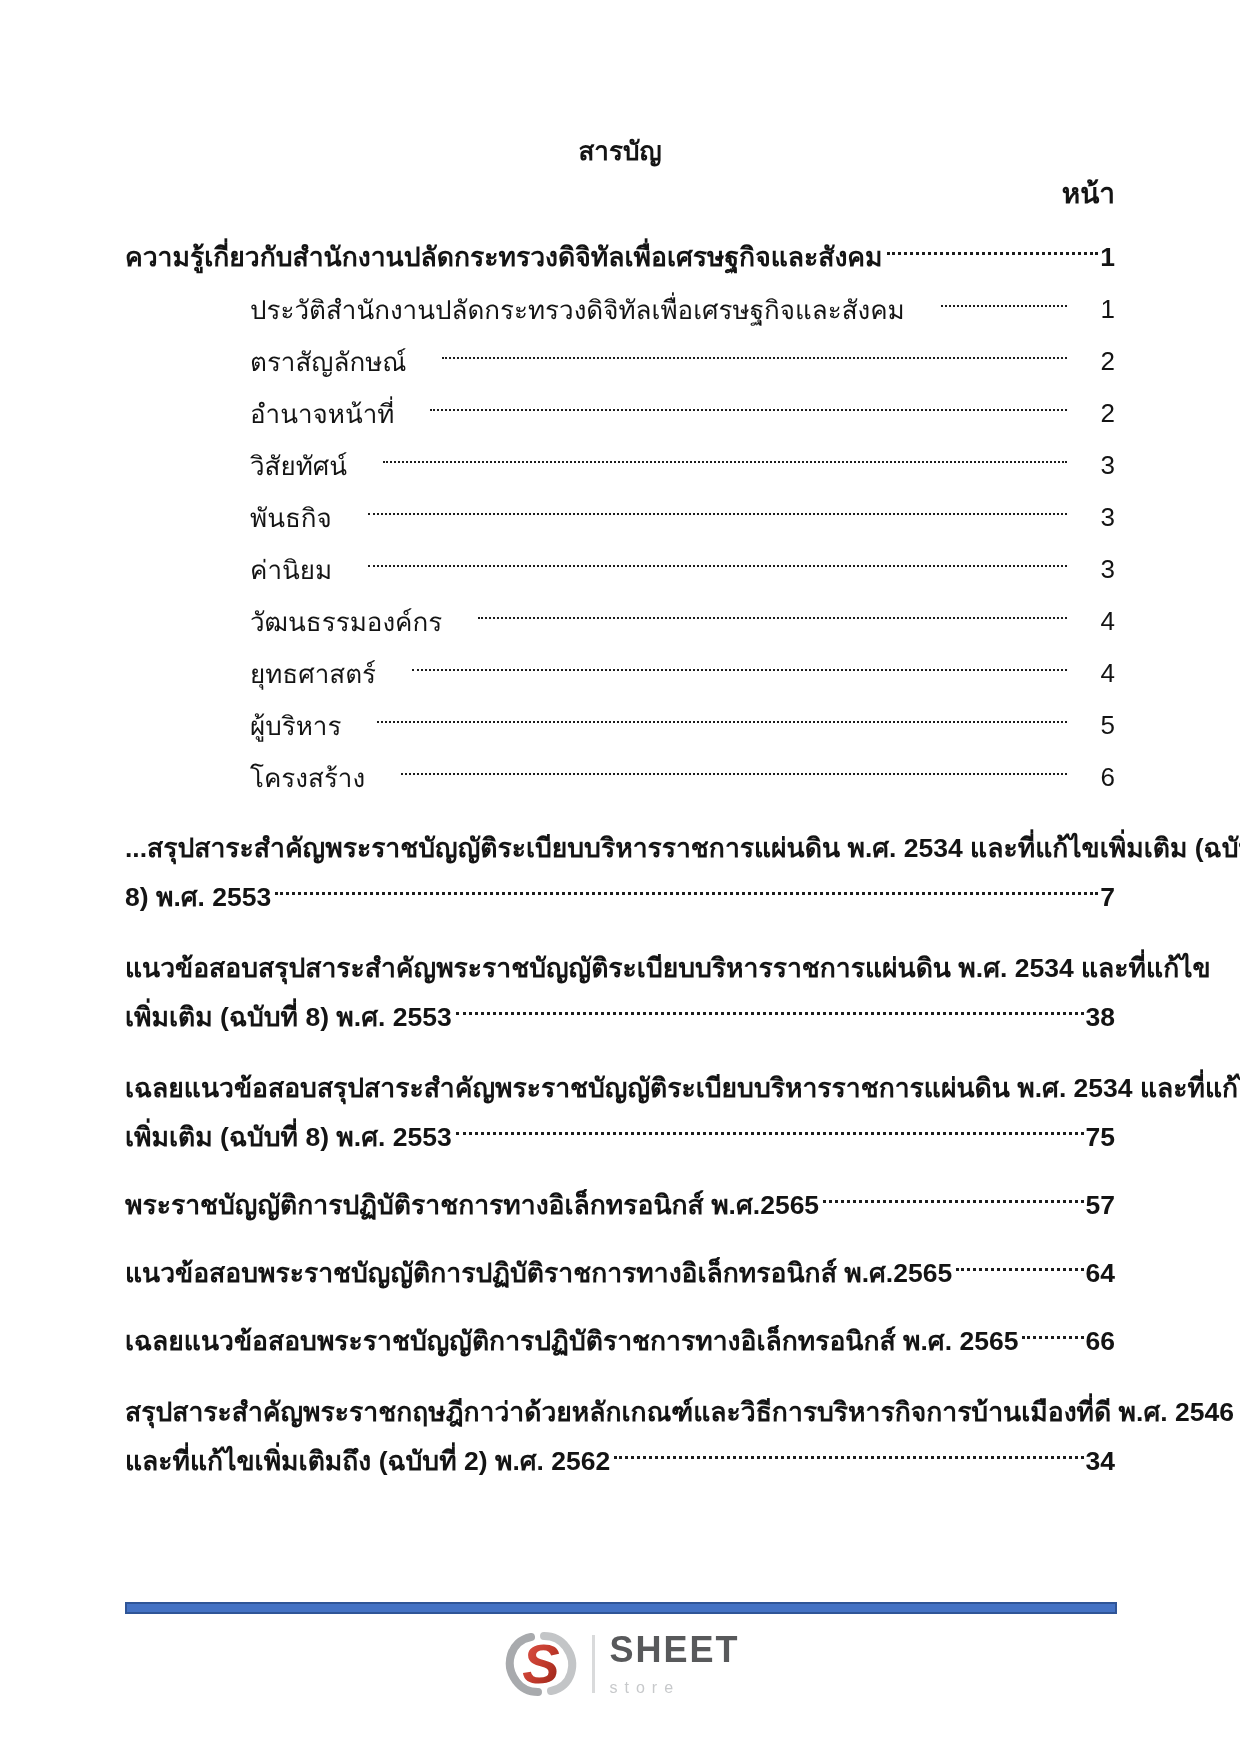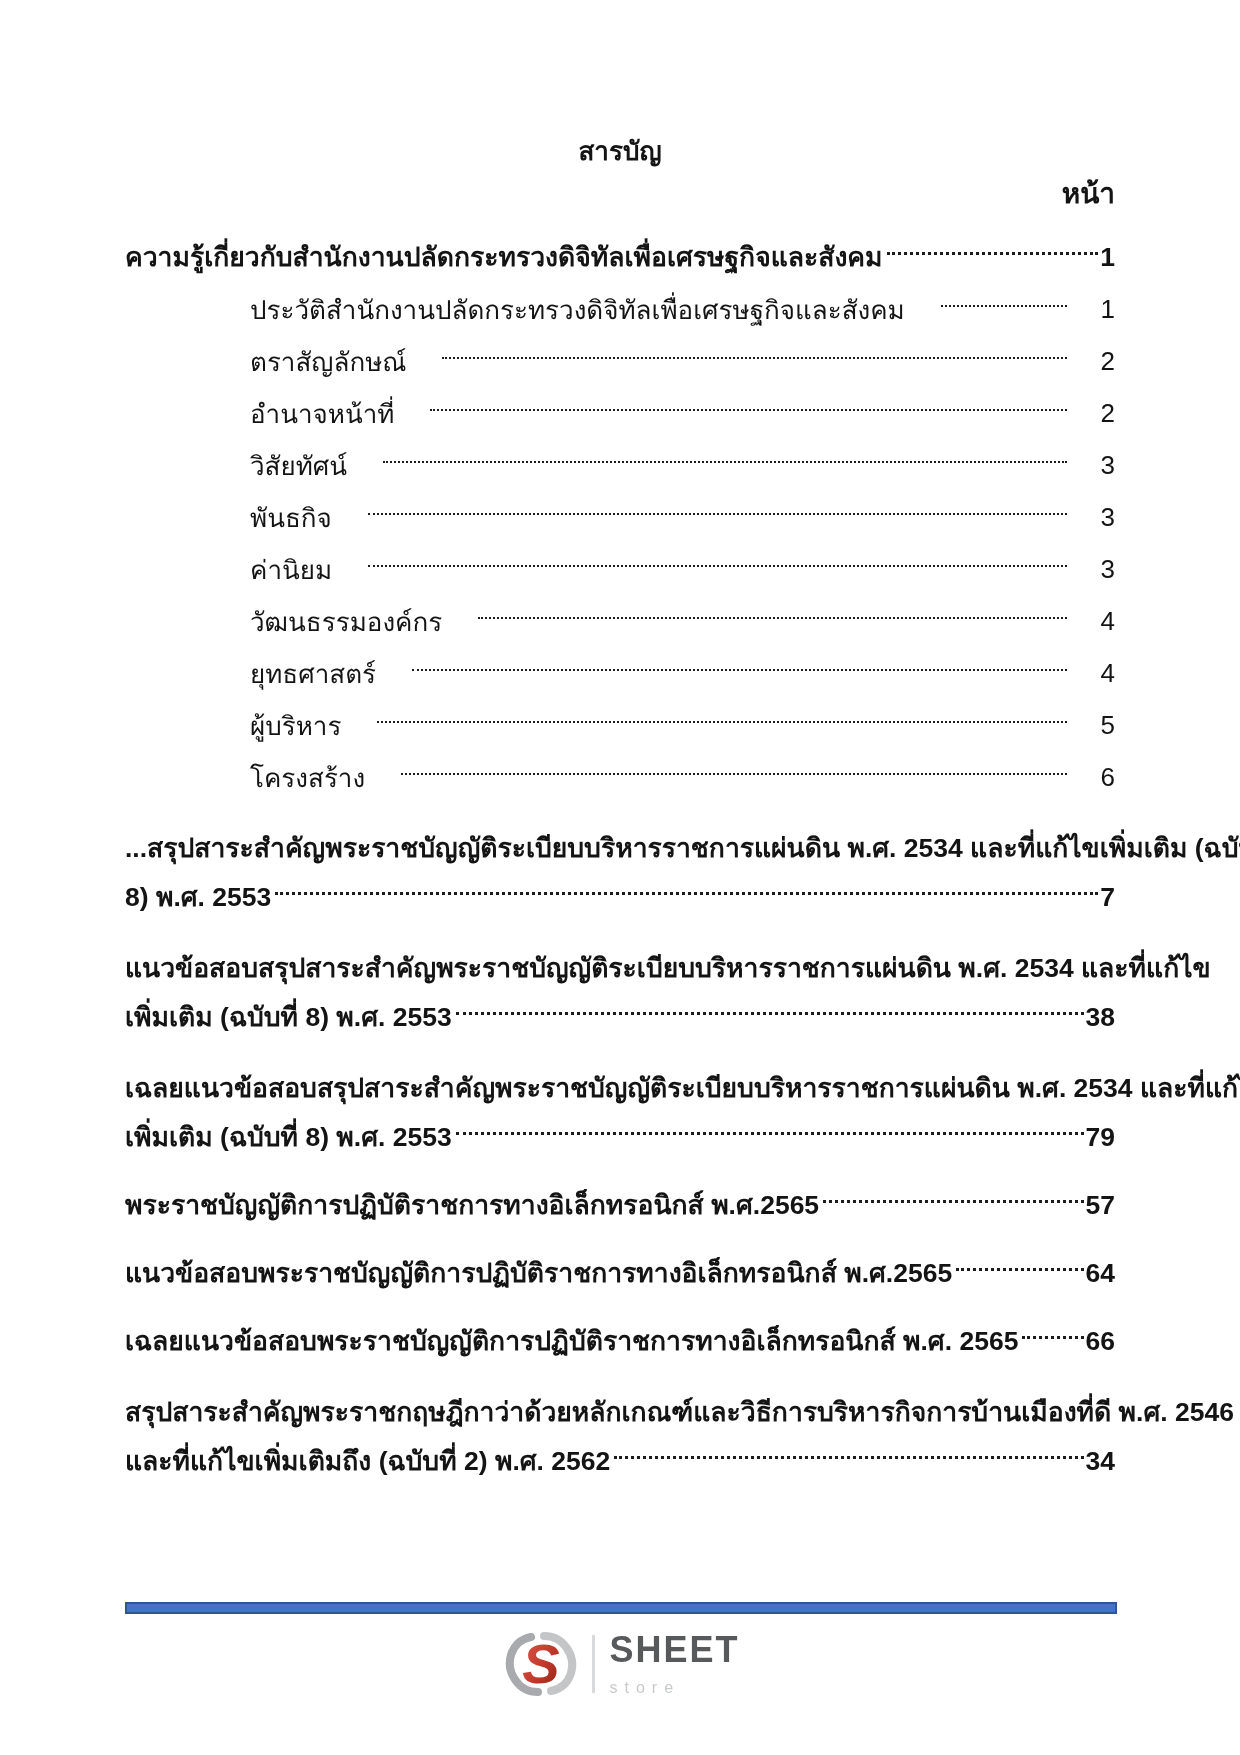--- a/index.html
+++ b/index.html
@@ -196,21 +196,21 @@
       <span class="toc-page">38</span>
     </div>
   </div>
       <div class="toc-entry bold">
     <div class="toc-line">
           <span>เฉลยแนวข้อสอบสรุปสาระสำคัญพระราชบัญญัติระเบียบบริหารราชการแผ่นดิน พ.ศ. 2534 และที่แก้ไข</span>
         </div>
         <div class="toc-row">
       <span class="toc-text">เพิ่มเติม (ฉบับที่ 8) พ.ศ. 2553</span>
       <span class="toc-dots"></span>
-      <span class="toc-page">79</span>
+      <span class="toc-page">75</span>
     </div>
   </div>
       <div class="toc-entry bold">
     <div class="toc-row">
       <span class="toc-text">พระราชบัญญัติการปฏิบัติราชการทางอิเล็กทรอนิกส์ พ.ศ.2565</span>
       <span class="toc-dots"></span>
       <span class="toc-page">57</span>
     </div>
   </div>
       <div class="toc-entry bold">

